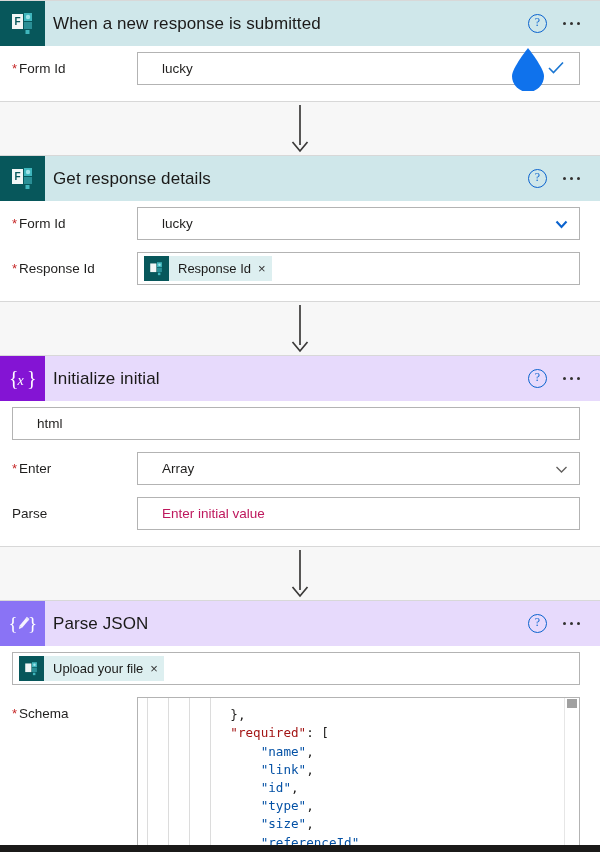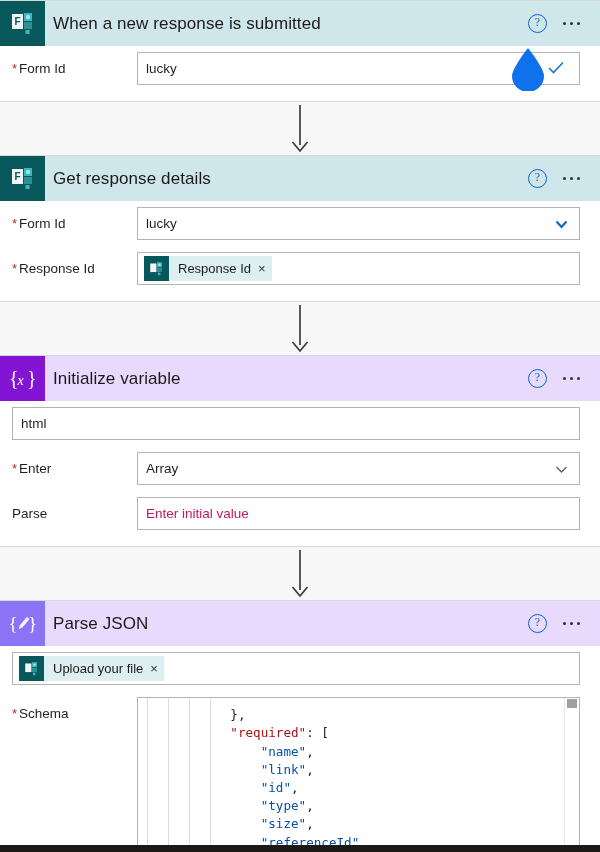--- a/index.html
+++ b/index.html
@@ -113,21 +113,21 @@
   .req { color: #c62828; margin-right: 2px; font-size: 13px; }
 
   .field-control { flex: 1 1 auto; position: relative; }
 
   .text-input {
     border: 1px solid #b3b3b3;
     background: #fff;
     height: 33px;
     display: flex;
     align-items: center;
-    padding: 0 8px;
+    padding: 0 24px;
     font-size: 13.5px;
     color: #201f1e;
     box-sizing: border-box;
   }
   .text-input.placeholder { color: #be185d; }
   .text-input.has-chip { padding: 0 6px; }
 
   .chevron {
     position: absolute;
     right: 12px;
@@ -371,21 +371,21 @@
 
   <div class="card">
     <div class="card-header purple-light">
       <div class="card-icon varinit">
         <svg width="30" height="26" viewBox="0 0 30 26">
           <text x="1" y="19" font-family="Liberation Serif, serif" font-size="20" fill="#ffffff">{</text>
           <text x="9.5" y="18.5" font-family="Liberation Serif, serif" font-size="14" font-style="italic" fill="#ffffff">x</text>
           <text x="19" y="19" font-family="Liberation Serif, serif" font-size="20" fill="#ffffff">}</text>
         </svg>
       </div>
-      <div class="card-title">Initialize variable</div>
+      <div class="card-title">Initialize initial</div>
       <div class="header-actions">
         <div class="help-icon">?</div>
         <div class="ellipsis">
             <i></i>
             <i></i>
             <i></i>
           </div>
       </div>
     </div>
     <div class="card-body">

